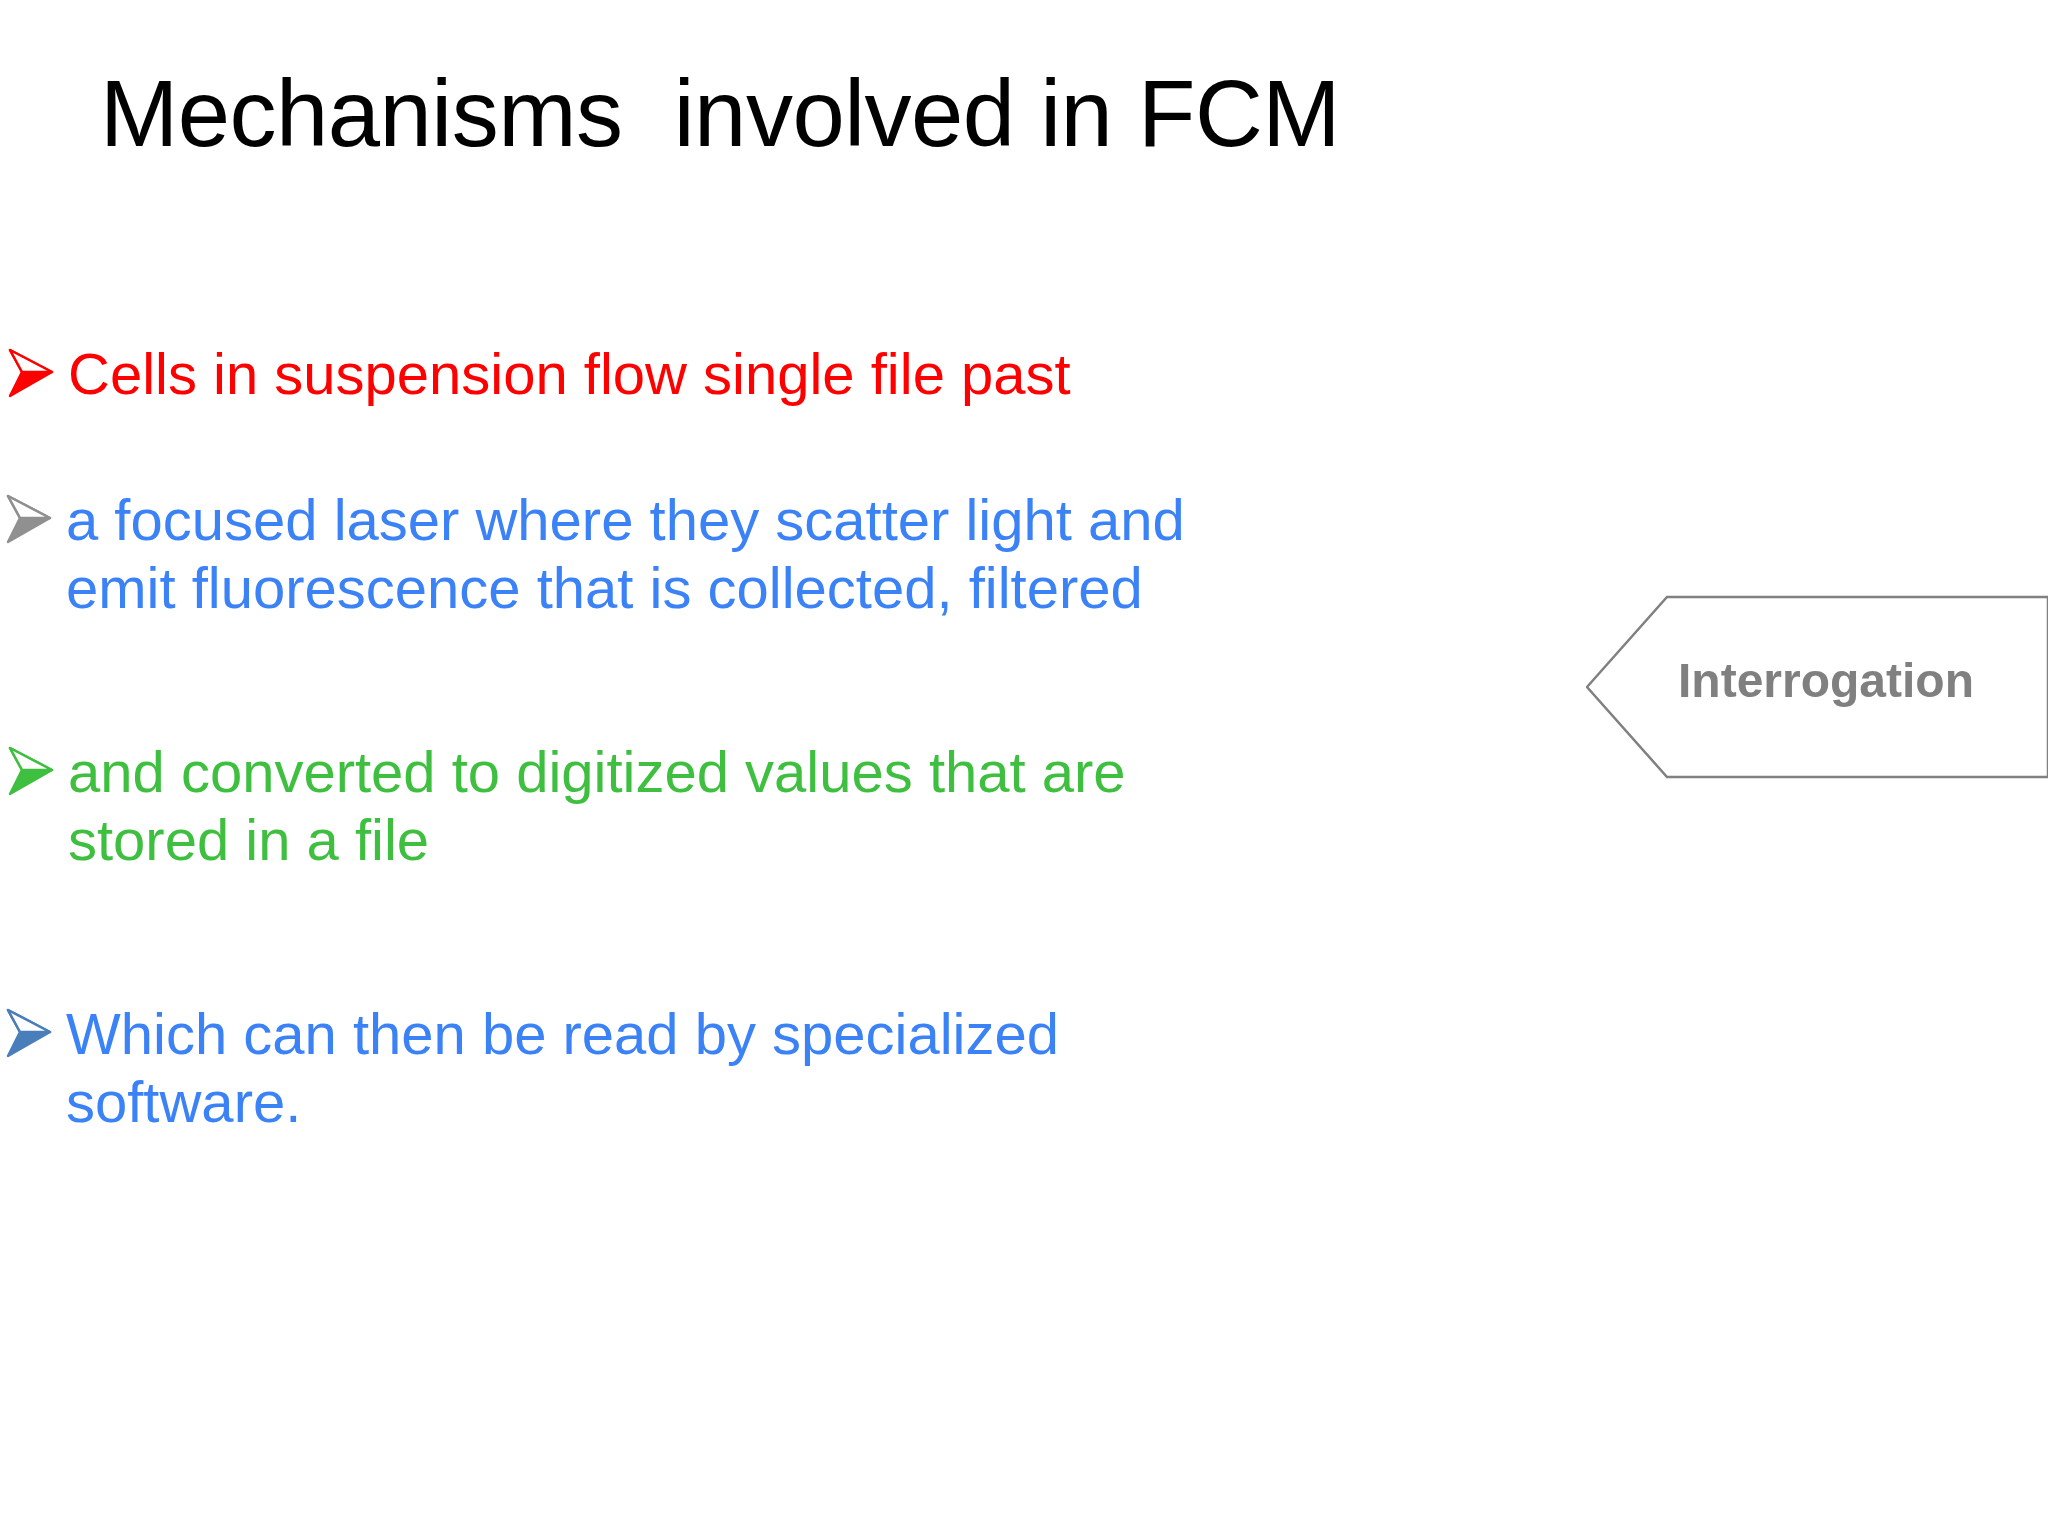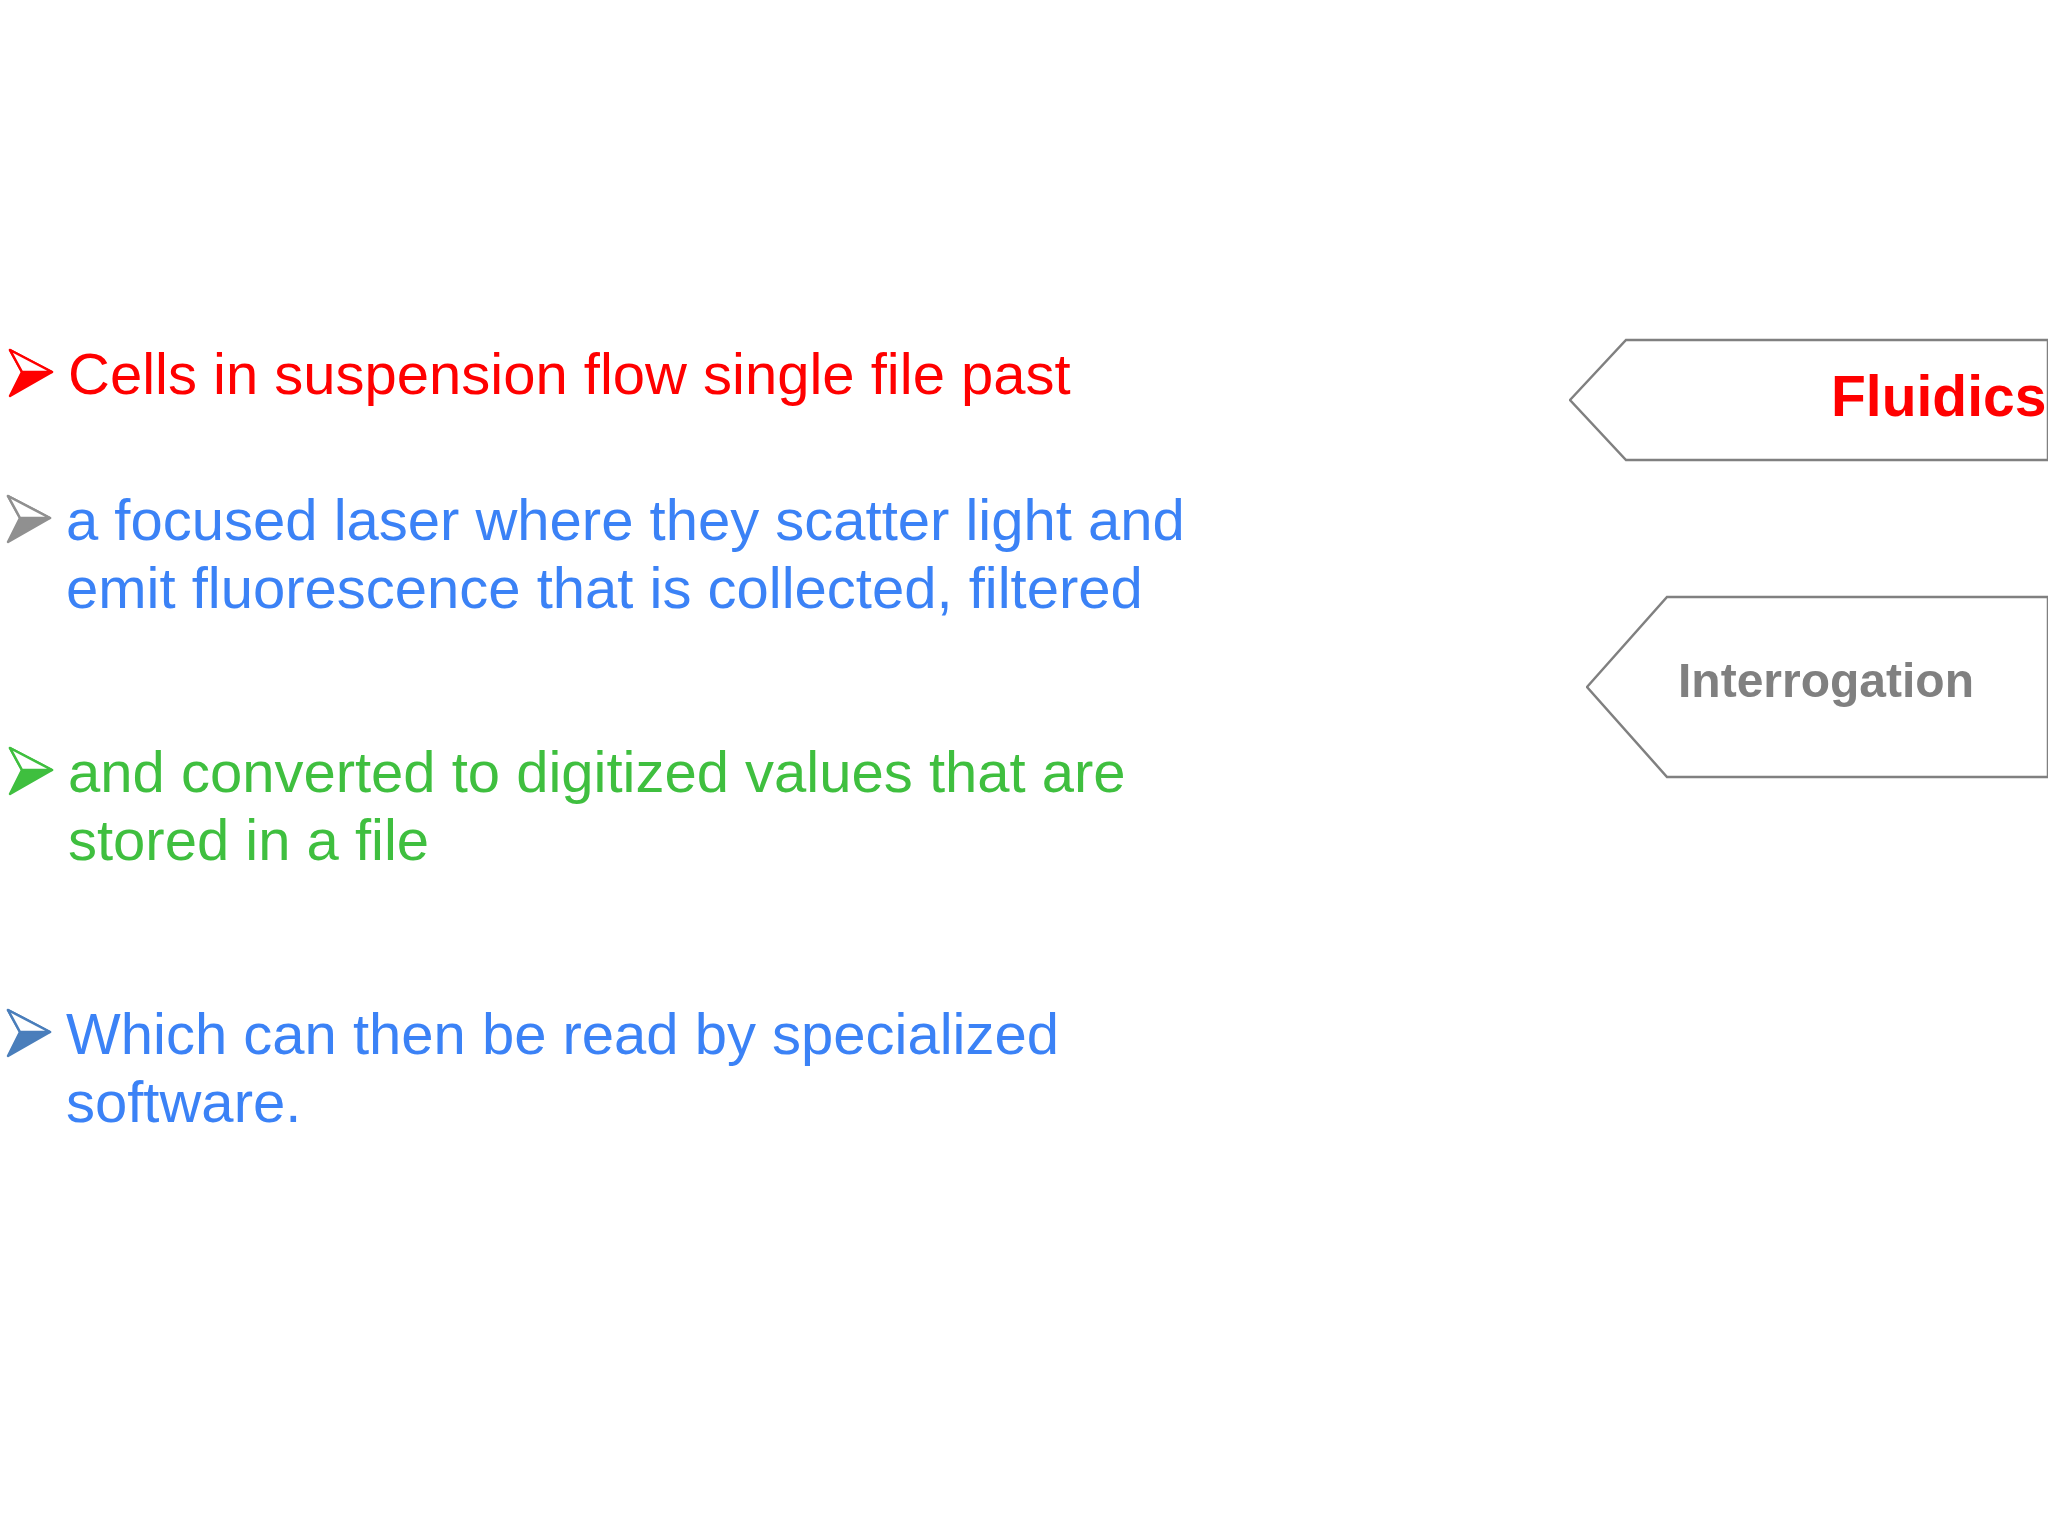--- a/index.html
+++ b/index.html
@@ -113,20 +113,21 @@
     left: 190px; top: 53px;
     font-size: 48px;
     color: #4A7EBB;
   }
 </style>
 </head>
 <body>
 
 <div id="slide">
 
+  <div id="slide-title">Mechanisms  involved in FCM</div>
 
   <div id="bullet-list">
 
     <div class="bullet-row row-0">
       <span class="bullet-marker">
         <svg width="50" height="54" viewBox="0 0 50 54">
           <path d="M4 4 L46 26 L4 50 L16 26 Z" fill="#FF0000" stroke="#FF0000" stroke-width="2.5" stroke-linejoin="round"></path>
           <path d="M4 4 L46 26 L16 26 Z" fill="#FFFFFF" stroke="#FF0000" stroke-width="2.5" stroke-linejoin="round"></path>
         </svg>
       </span>
@@ -161,26 +162,20 @@
           <path d="M4 4 L46 26 L4 50 L16 26 Z" fill="#4A7EBB" stroke="#4A7EBB" stroke-width="2.5" stroke-linejoin="round"></path>
           <path d="M4 4 L46 26 L16 26 Z" fill="#FFFFFF" stroke="#4A7EBB" stroke-width="2.5" stroke-linejoin="round"></path>
         </svg>
       </span>
       <span class="bullet-text" style="color:#3b82f6;">Which can then be read by specialized
 software.</span>
     </div>
 
   </div>
 
-  <div class="chevron" id="chevron-fluidics">
-    <svg width="479" height="124" viewBox="0 0 479 124" preserveAspectRatio="none">
-      <path d="M1 62 L57 2 L479 2 L479 122 L57 122 Z" fill="#FFFFFF" stroke="#808080" stroke-width="2.5" stroke-linejoin="miter"></path>
-    </svg>
-    <span class="chevron-label" id="label-fluidics">Fluidics</span>
-  </div>
 
   <div class="chevron" id="chevron-interrogation">
     <svg width="462" height="184" viewBox="0 0 462 184" preserveAspectRatio="none">
       <path d="M1 92 L81 2 L462 2 L462 182 L81 182 Z" fill="#FFFFFF" stroke="#808080" stroke-width="2.5" stroke-linejoin="miter"></path>
     </svg>
     <span class="chevron-label" id="label-interrogation">Interrogation</span>
   </div>
 
 
 

